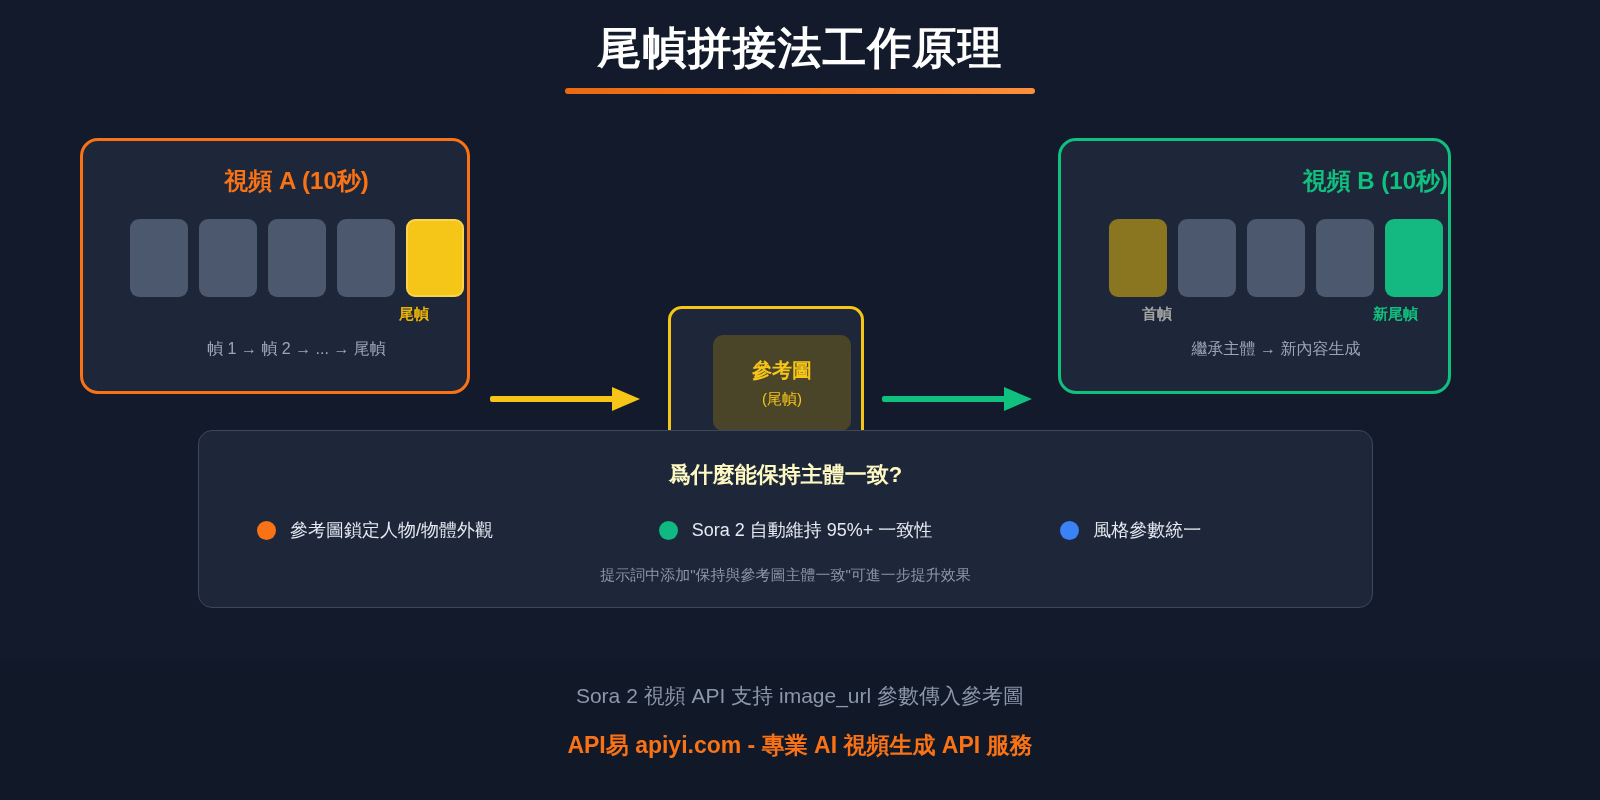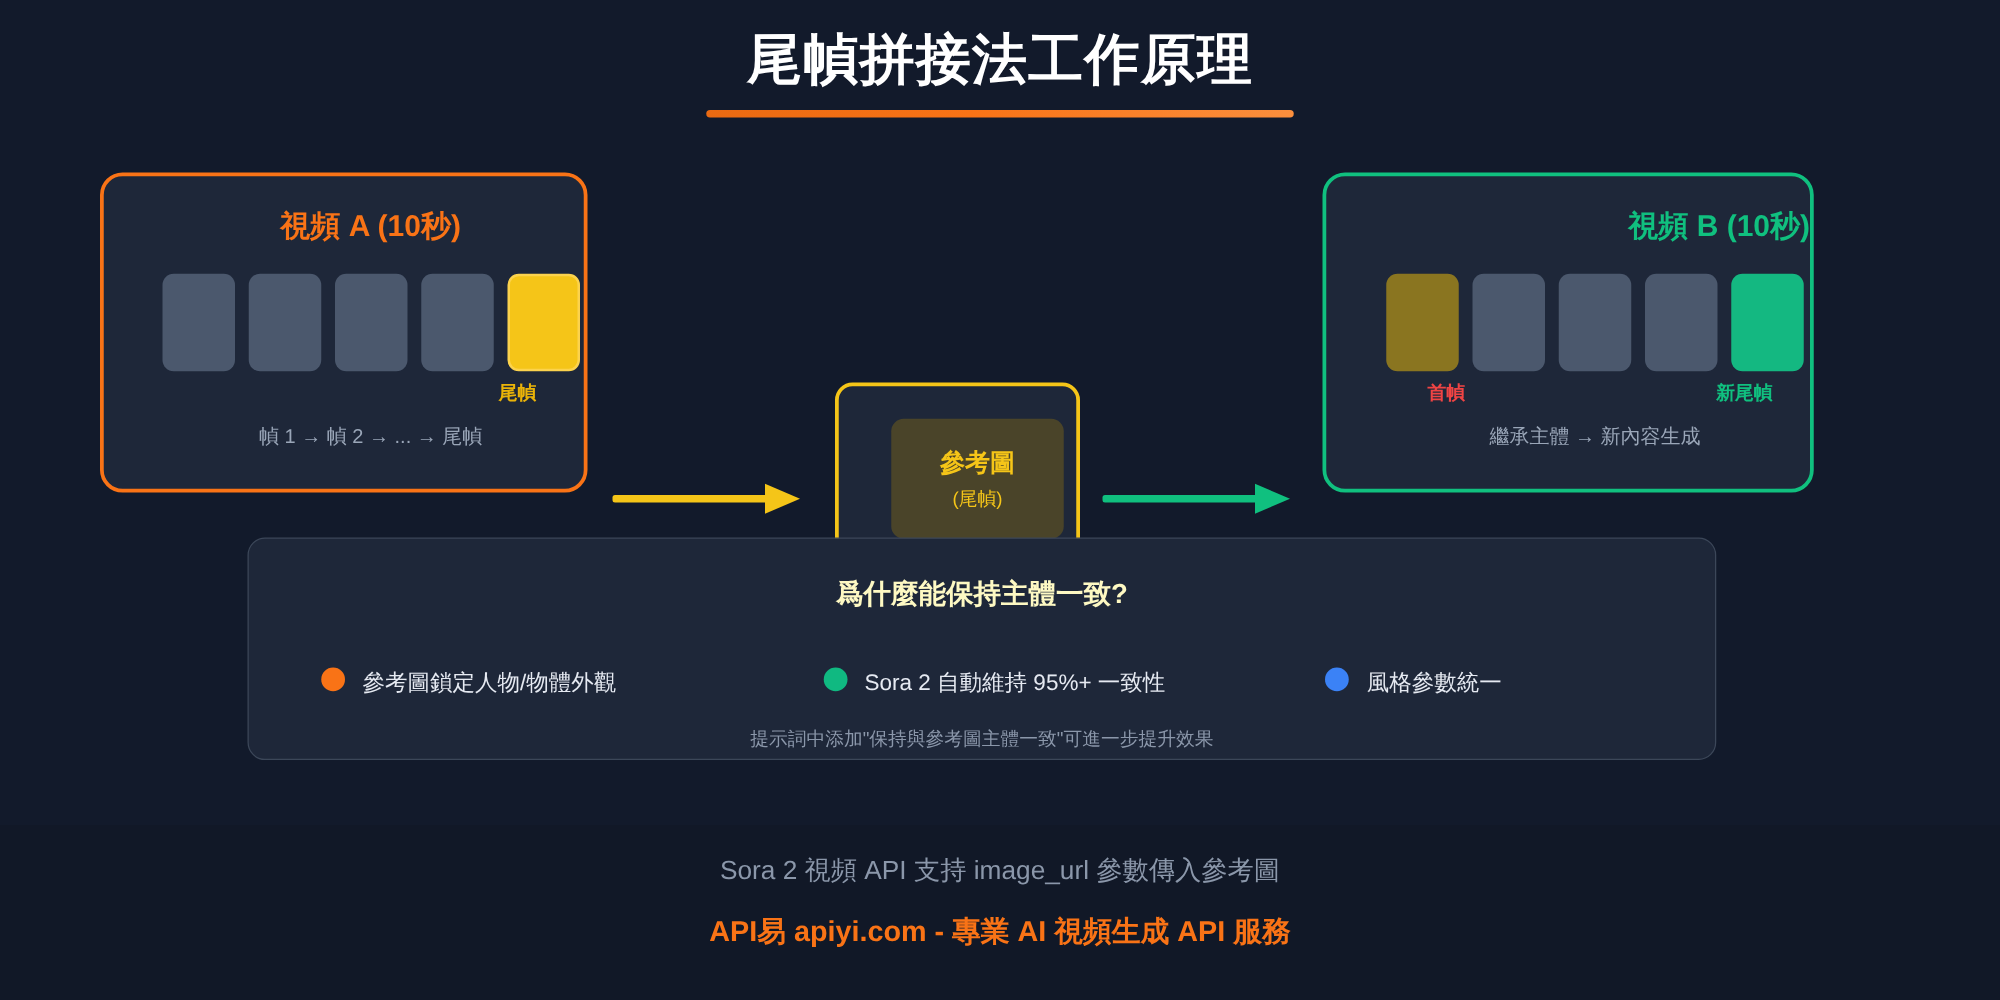--- a/index.html
+++ b/index.html
@@ -49,21 +49,21 @@
   .frame.hl-green  { background: #14b881; }
   .frame.hl-olive  { background: #8a7520; }
 
   .frame-labels {
     position: relative; height: 22px; margin-top: 8px;
   }
   .frame-label {
     position: absolute; font-size: 15px; font-weight: bold; white-space: nowrap;
   }
   .lbl-tail  { right: 38px; color: #eab308; }
-  .lbl-first { left: 38px;  color: #ef4444; font-family: Liberation Serif, serif; }
+  .lbl-first { left: 38px;  color: #a3a3a3; font-family: Liberation Serif, serif; }
   .lbl-newtail { right: 30px; color: #10c07f; }
 
   .panel-foot {
     text-align: center; font-size: 16px; color: #9aa6b8; margin-top: 12px;
   }
 
   
   .arrow { position: absolute; }
   .arrow .shaft { position: absolute; left: 0; top: 0; height: 6px; border-radius: 2px; }
   .arrow .head  {
@@ -99,21 +99,21 @@
 
   
   .explain {
     position: absolute; left: 198px; top: 430px; width: 1175px; height: 178px;
     border: 1.5px solid #3c4759; border-radius: 14px; background: #1e2739;
   }
   .explain-title {
     text-align: center; font-size: 22px; font-weight: bold; color: #fef9c3; margin-top: 29px;
   }
   .reasons { display: flex; margin-top: 28px; padding: 0 58px; }
-  .reason { display: flex; align-items: flex-start; gap: 14px; margin-top: 16px; }
+  .reason { display: flex; align-items: center; gap: 14px; }
   .reason.r0 { width: 38%; }
   .reason.r1 { width: 38%; }
   .reason.r2 { width: 24%; }
   .dot { width: 19px; height: 19px; border-radius: 50%; flex: none; }
   .reason-text { font-size: 18px; color: #e6eaf2; white-space: nowrap; }
   .explain-note {
     text-align: center; font-size: 15px; color: #8b97aa; margin-top: 24px;
   }
 
   

